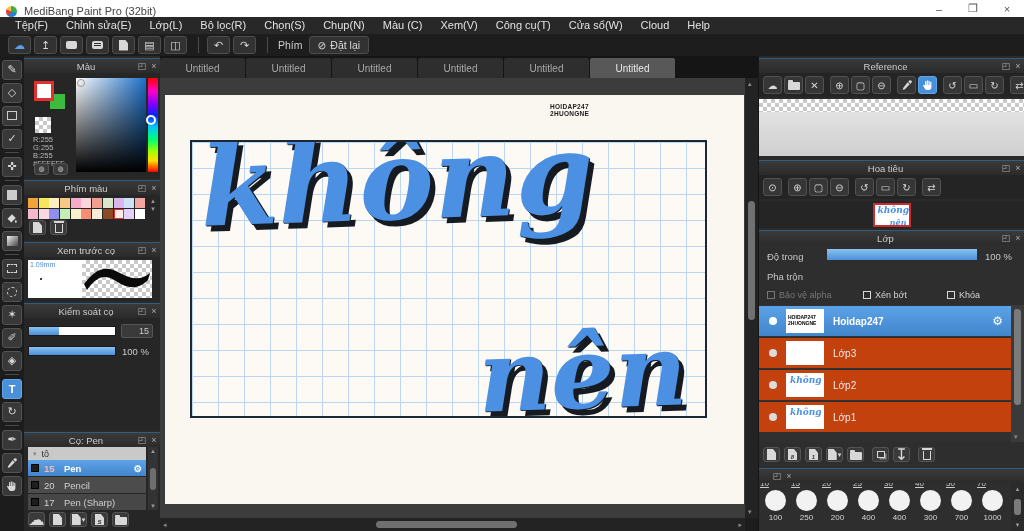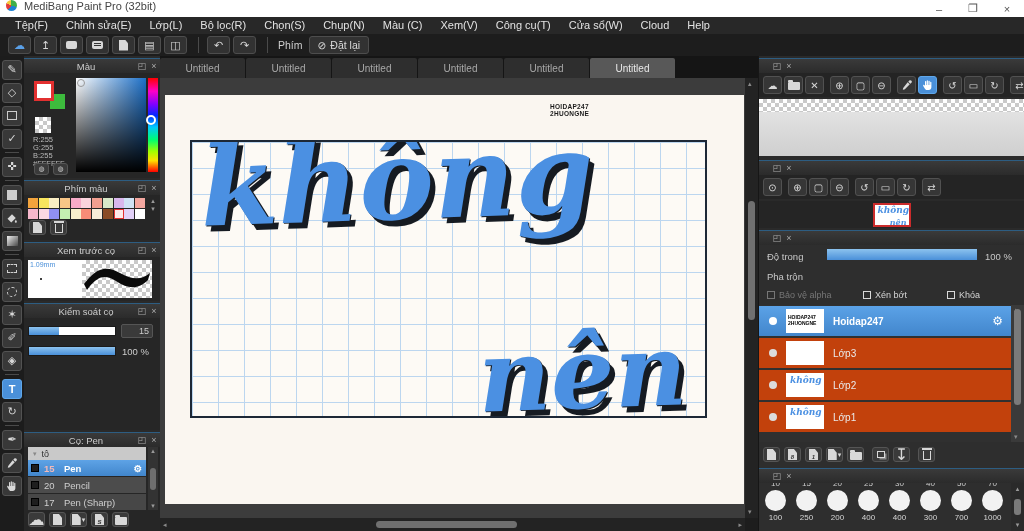--- a/index.html
+++ b/index.html
@@ -1,21 +1,21 @@
 <!DOCTYPE html>
 <html><head>
 <meta charset="utf-8">
 <style>
   * { margin:0; padding:0; box-sizing:border-box; }
   html,body { width:1024px; height:531px; overflow:hidden; background:#222; }
   body { font-family:"Liberation Sans", sans-serif; }
   #app { position:relative; width:1024px; height:531px; background:#2f2f2f; overflow:hidden; }
 
   
-  .titlebar { position:absolute; left:0; top:0; width:1024px; height:17px; background:#ffffff; display:flex; align-items:flex-start; }
+  .titlebar { position:absolute; left:0; top:0; width:1024px; height:17px; background:#ffffff; display:flex; align-items:flex-end; }
   .applogo { width:11px; height:11px; border-radius:50%; margin:0 7px 0 6px;
     background:conic-gradient(#3fae49 0 30%, #1f83d3 30% 62%, #e23c3c 62% 82%, #f3c93a 82% 100%); }
   .apptitle { font-size:11px; color:#444; }
   .wincontrols { margin-left:auto; display:flex; }
   .winbtn { width:34px; height:17px; display:flex; align-items:center; justify-content:center; font-size:11px; color:#555; }
 
   
   .menubar { position:absolute; left:0; top:17px; width:1024px; height:17px; background:#282828; display:flex; align-items:center; padding-left:6px; }
   .menuitem { font-size:11px; color:#e2e2e2; padding:0 9px; line-height:17px; }
 
@@ -160,21 +160,21 @@
   .lname { font-size:10px; color:#eaeaea; flex:1; }
   .layer.sel .lname { font-weight:bold; color:#fff; }
   .lgear { font-size:12px; color:#fff; margin-right:8px; }
   .lscroll { position:absolute; right:0; width:13px; background:#3a3a3a; }
   .lscroll .thumbv { position:absolute; left:3px; top:4px; width:7px; height:96px; background:#7a7a7a; border-radius:4px; }
   .lfoot { position:absolute; left:4px; display:flex; align-items:center; }
 
   
   .bscontent { position:absolute; left:0; right:13px; overflow:hidden; }
   .bscell { position:absolute; width:31px; text-align:center; }
-  .bscut { position:absolute; top:-4px; width:31px; text-align:center; font-size:8px; color:#cccccc; }
+  .bscut { position:absolute; top:-4px; width:31px; text-align:left; font-size:8px; color:#cccccc;text-decoration:underline; }
   .bscircle { width:21px; height:21px; background:#f2f2f2; border-radius:50%; margin:0 auto; }
   .bslabel { font-size:8px; color:#d5d5d5; margin-top:2px; }
   .bsscroll { position:absolute; right:0; width:13px; background:#2a2a2a; display:flex; flex-direction:column; align-items:center; justify-content:space-between; padding:2px 0; font-size:7px; color:#999; }
   .bsscroll .thumbv { width:7px; height:16px; background:#7a7a7a; border-radius:3px; }
 </style>
 </head>
 <body>
 
 <div id="app">
 
@@ -505,20 +505,21 @@
       <div class="thumbv2"></div>
       <span class="scrollarrow" style="left:3px;bottom:2px">▾</span>
     </div>
     <div class="corner"></div>
   </div>
 
   <div class="rpanel">
 
     <div class="phead" style="top:2px">
       <span class="pico"></span>
+      <span class="ptitle">Reference</span>
       <span class="pico">◰</span>
       <span class="pico">×</span>
     </div>
     <div class="ptoolbar" style="top:17px">
       <div class="sbtn">
           <span>☁</span>
         </div>
       <div class="sbtn">
           <span class="i-folder"></span>
         </div>
@@ -561,20 +562,21 @@
           <span>⇄</span>
         </div>
     </div>
     <div class="refcontent" style="top:43px;height:57px">
       <div class="refchecker checker"></div>
       <div class="refgrey"></div>
     </div>
 
     <div class="phead" style="top:104px">
       <span class="pico"></span>
+      <span class="ptitle">Hoa tiêu</span>
       <span class="pico">◰</span>
       <span class="pico">×</span>
     </div>
     <div class="ptoolbar" style="top:119px">
       <div class="sbtn">
           <span>⊙</span>
         </div>
       <div class="sgap"></div>
       <div class="sbtn">
           <span>⊕</span>
@@ -602,20 +604,21 @@
     </div>
     <div class="navcontent" style="top:145px;height:27px">
       <div class="navthumb">
         <span class="tinyscript" style="left:3px;top:0;font-size:9px">không</span>
         <span class="tinyscript" style="right:2px;bottom:-2px;font-size:8px">nên</span>
       </div>
     </div>
 
     <div class="phead" style="top:174px">
       <span class="pico"></span>
+      <span class="ptitle">Lớp</span>
       <span class="pico">◰</span>
       <span class="pico">×</span>
     </div>
     <div class="pcontent" style="top:189px;height:286px;background:#2e2e2e">
       <span class="lrow-label" style="left:8px;top:6px">Độ trong</span>
       <div class="slider" style="left:68px;top:4px;width:150px;background:#1f1f1f;border:none;height:11px">
         <div class="sliderfill" style="width:100%"></div>
       </div>
       <span class="lrow-label" style="left:226px;top:6px">100 %</span>
 

